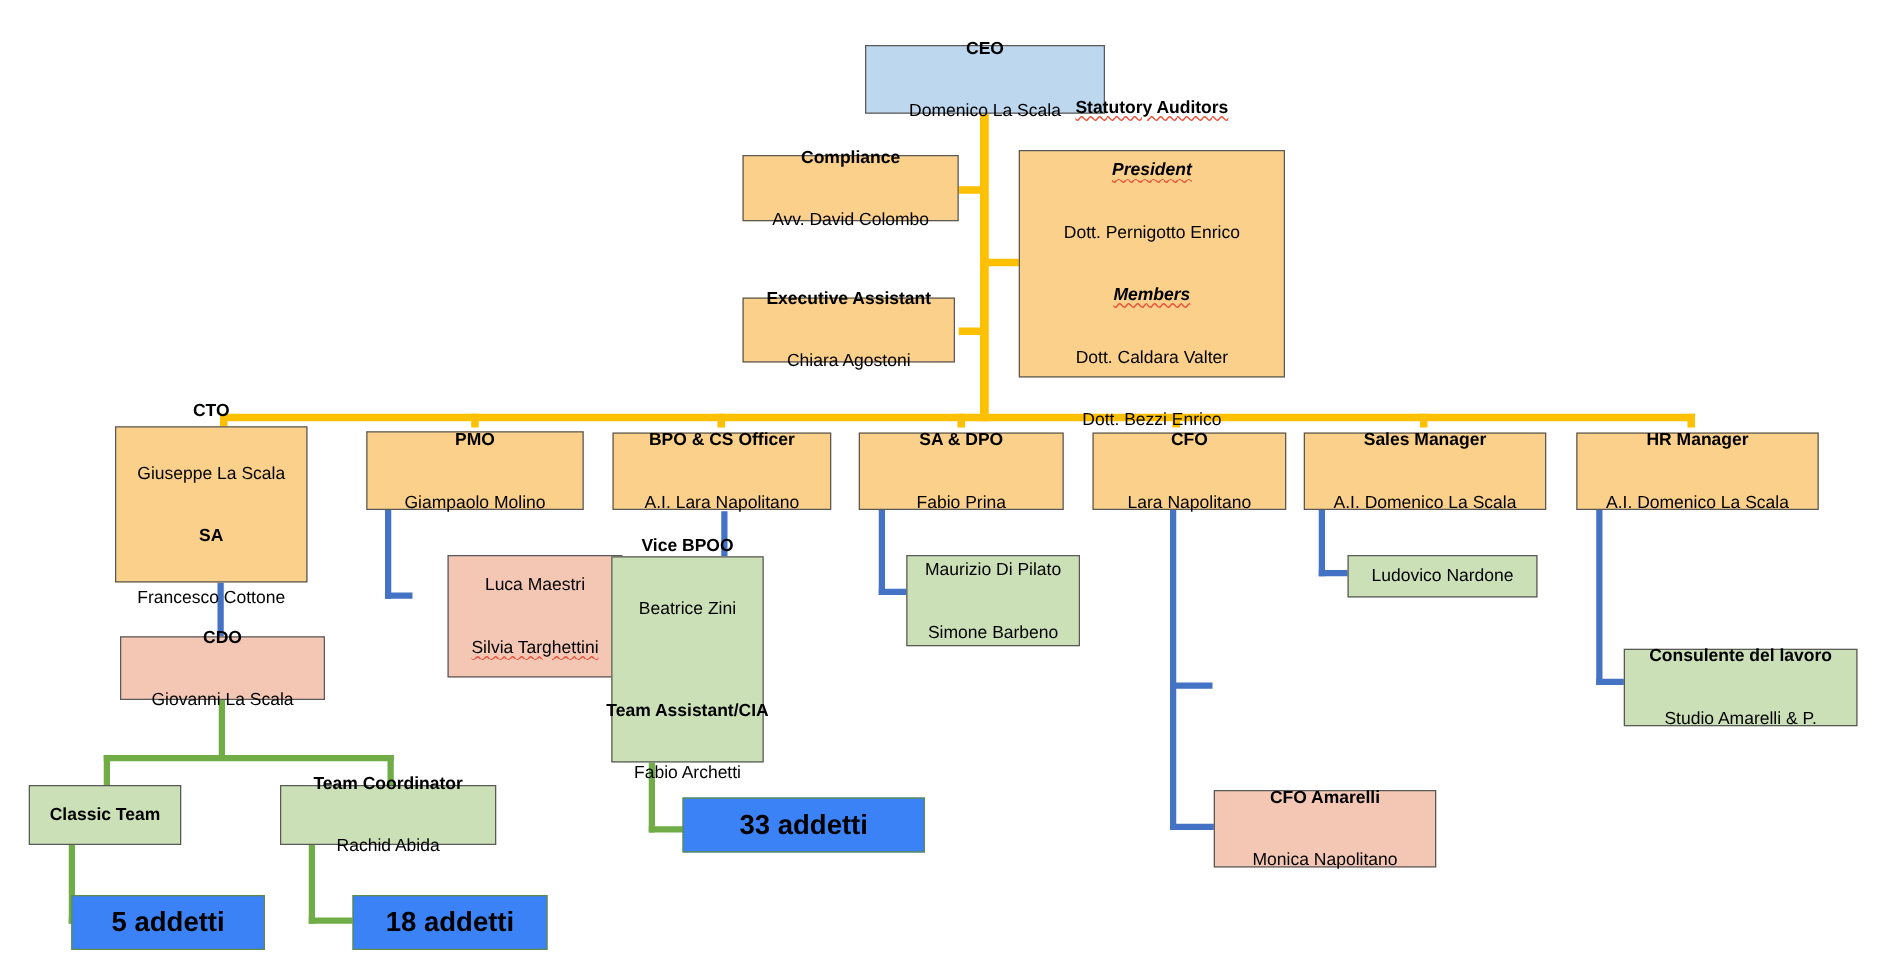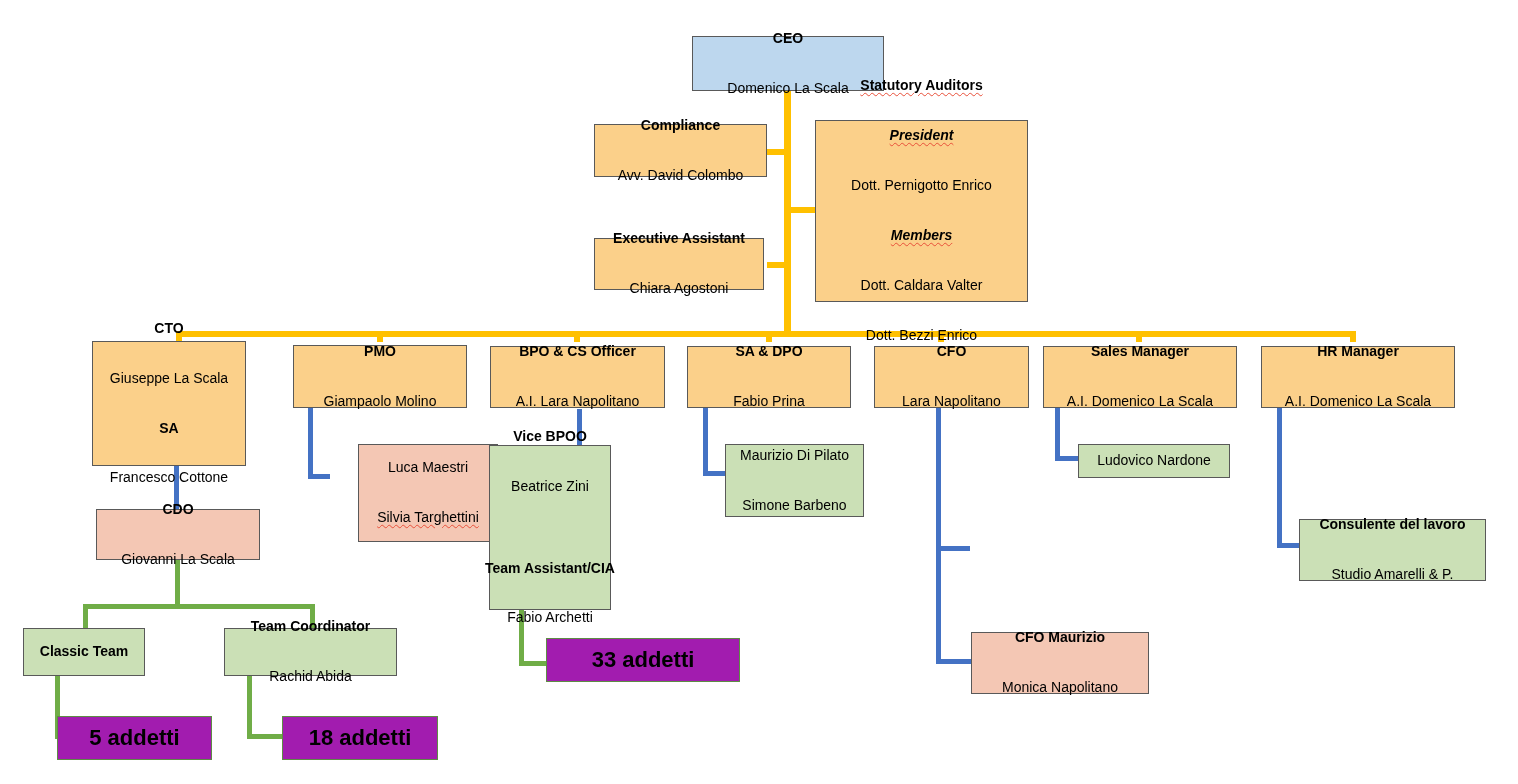--- a/index.html
+++ b/index.html
@@ -49,21 +49,21 @@
     font-size: 14px;
     white-space: nowrap;
   }
   .node .gap { height: 13px; }
 
   
   .fill-blue   { background: #BDD7EE; }
   .fill-orange { background: #FBD08A; }
   .fill-salmon { background: #F4C7B4; }
   .fill-green  { background: #CBE0B6; }
-  .fill-green-dark { background: #a21caf; border-color: #5E8B45; }
+  .fill-green-dark { background: #3b82f6; border-color: #5E8B45; }
 
   .fill-green-dark .ttl {
     font-size: 22px;
     font-weight: bold;
   }
 
   
   .sq {
     text-decoration: underline;
     text-decoration-style: wavy;
@@ -220,21 +220,21 @@
     <div class="sub">Simone Barbeno</div>
   </div>
 
   <div class="node fill-orange" style="left:863px; top:346px; width:155px; height:62px;margin-left:11px;">
     <div class="ttl">CFO</div>
     <div class="sub">Lara Napolitano</div>
   </div>
 
 
   <div class="node fill-salmon" style="left:971px; top:632px; width:178px; height:62px;">
-    <div class="ttl">CFO Maurizio</div>
+    <div class="ttl">CFO Amarelli</div>
     <div class="sub">Monica Napolitano</div>
   </div>
 
   <div class="node fill-orange" style="left:1043px; top:346px; width:194px; height:62px;">
     <div class="ttl">Sales Manager</div>
     <div class="sub">A.I. Domenico La Scala</div>
   </div>
 
   <div class="node fill-green" style="left:1078px; top:444px; width:152px; height:34px;">
     <div class="sub">Ludovico Nardone</div>

